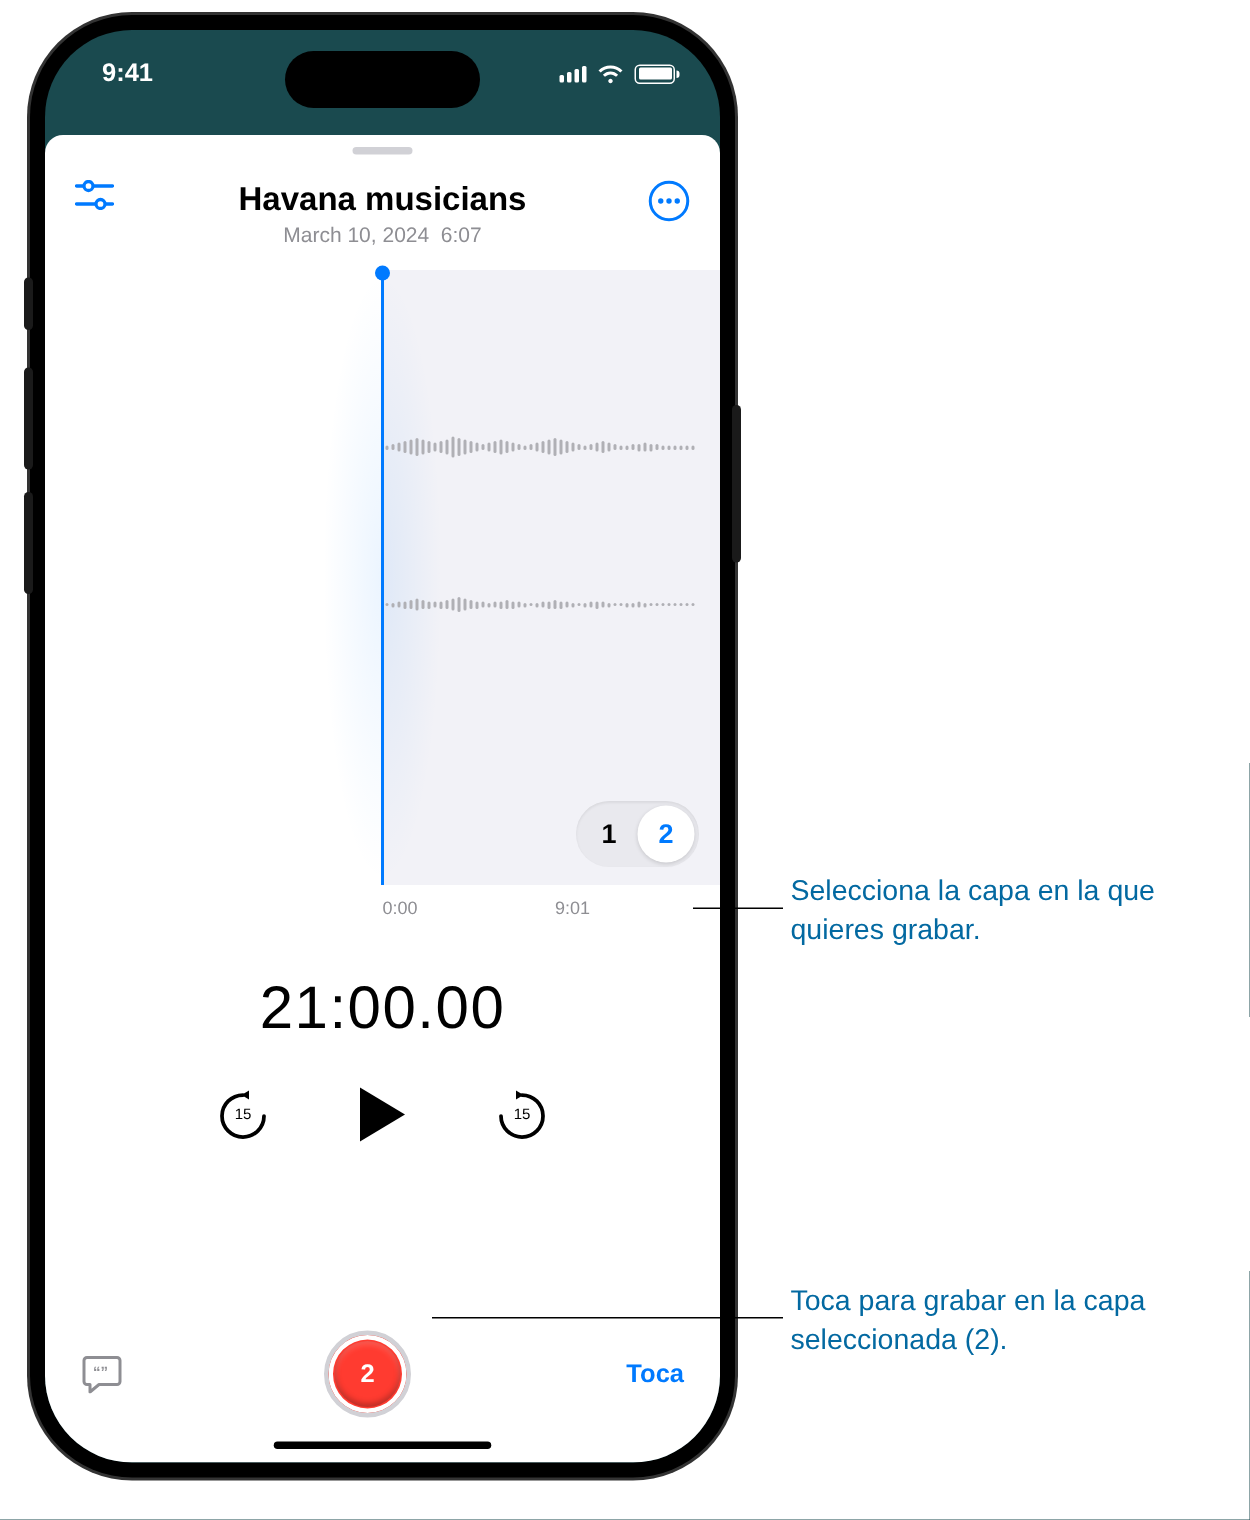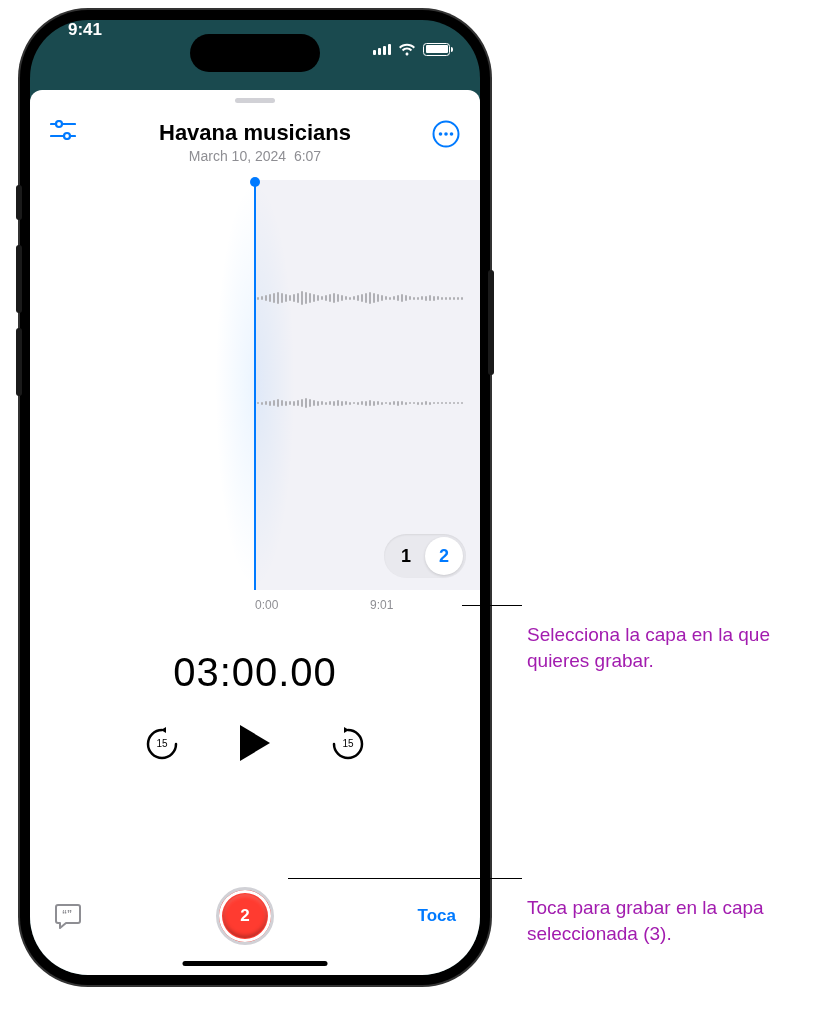--- a/index.html
+++ b/index.html
@@ -50,20 +50,21 @@
       width: 130px;
       height: 38px;
       background: #000;
       border-radius: 20px;
       z-index: 100;
     }
     .status-bar {
       height: 58px;
       display: flex;
       justify-content: space-between;
+      align-items: center;
       padding: 0 30px 0 38px;
       color: #fff;
       font-size: 17px;
       font-weight: 600;
       position: relative;
       z-index: 50;
     }
     .status-right {
       display: flex;
       align-items: center;
@@ -342,23 +343,22 @@
       left: 50%;
       transform: translateX(-50%);
       width: 145px;
       height: 5px;
       background: #000;
       border-radius: 3px;
     }
     .callout {
       position: absolute;
       font-size: 19px;
-      color: #a21caf;
+      color: #0369a1;
       line-height: 1.35;
-      margin-top: 40px;
     }
     .callout-1 { left: 527px; top: 582px; width: 290px; }
     .callout-2 { left: 527px; top: 855px; width: 300px; }
     .callout-line {
       position: absolute;
       height: 1px;
       background: #000;
     }
     .callout-line-1 { left: 462px; top: 605px; width: 60px; }
     .callout-line-2 { left: 288px; top: 878px; width: 234px; }
@@ -545,21 +545,21 @@
           <span style="width:0">0:00</span>
           <span style="margin-left:115px">9:01</span>
 
         </div>
         <div class="layer-selector">
           <div class="layer-pill">1</div>
           <div class="layer-pill active">2</div>
         </div>
       </div>
 
-      <div class="timer">03:00.00</div>
+      <div class="timer">21:00.00</div>
 
       <div class="playback-controls">
         <div class="skip-btn">
           <svg width="36" height="36" viewBox="0 0 36 36">
               <path d="M18 5 A14 14 0 1 0 32 19" stroke="#000" stroke-width="2.5" fill="none" stroke-linecap="round"></path>
               <path d="M22 2 L17 5 L22 8 Z" fill="#000"></path>
             </svg>
           <span class="skip-label">15</span>
         </div>
         <div class="play-btn">
@@ -590,13 +590,13 @@
       </div>
 
       <div class="home-indicator"></div>
     </div>
   </div>
 </div>
 
 <div class="callout-line callout-line-1"></div>
 <div class="callout callout-1">Selecciona la capa en la que quieres grabar.</div>
 <div class="callout-line callout-line-2"></div>
-<div class="callout callout-2">Toca para grabar en la capa seleccionada (3).</div>
+<div class="callout callout-2">Toca para grabar en la capa seleccionada (2).</div>
 
 </body></html>

